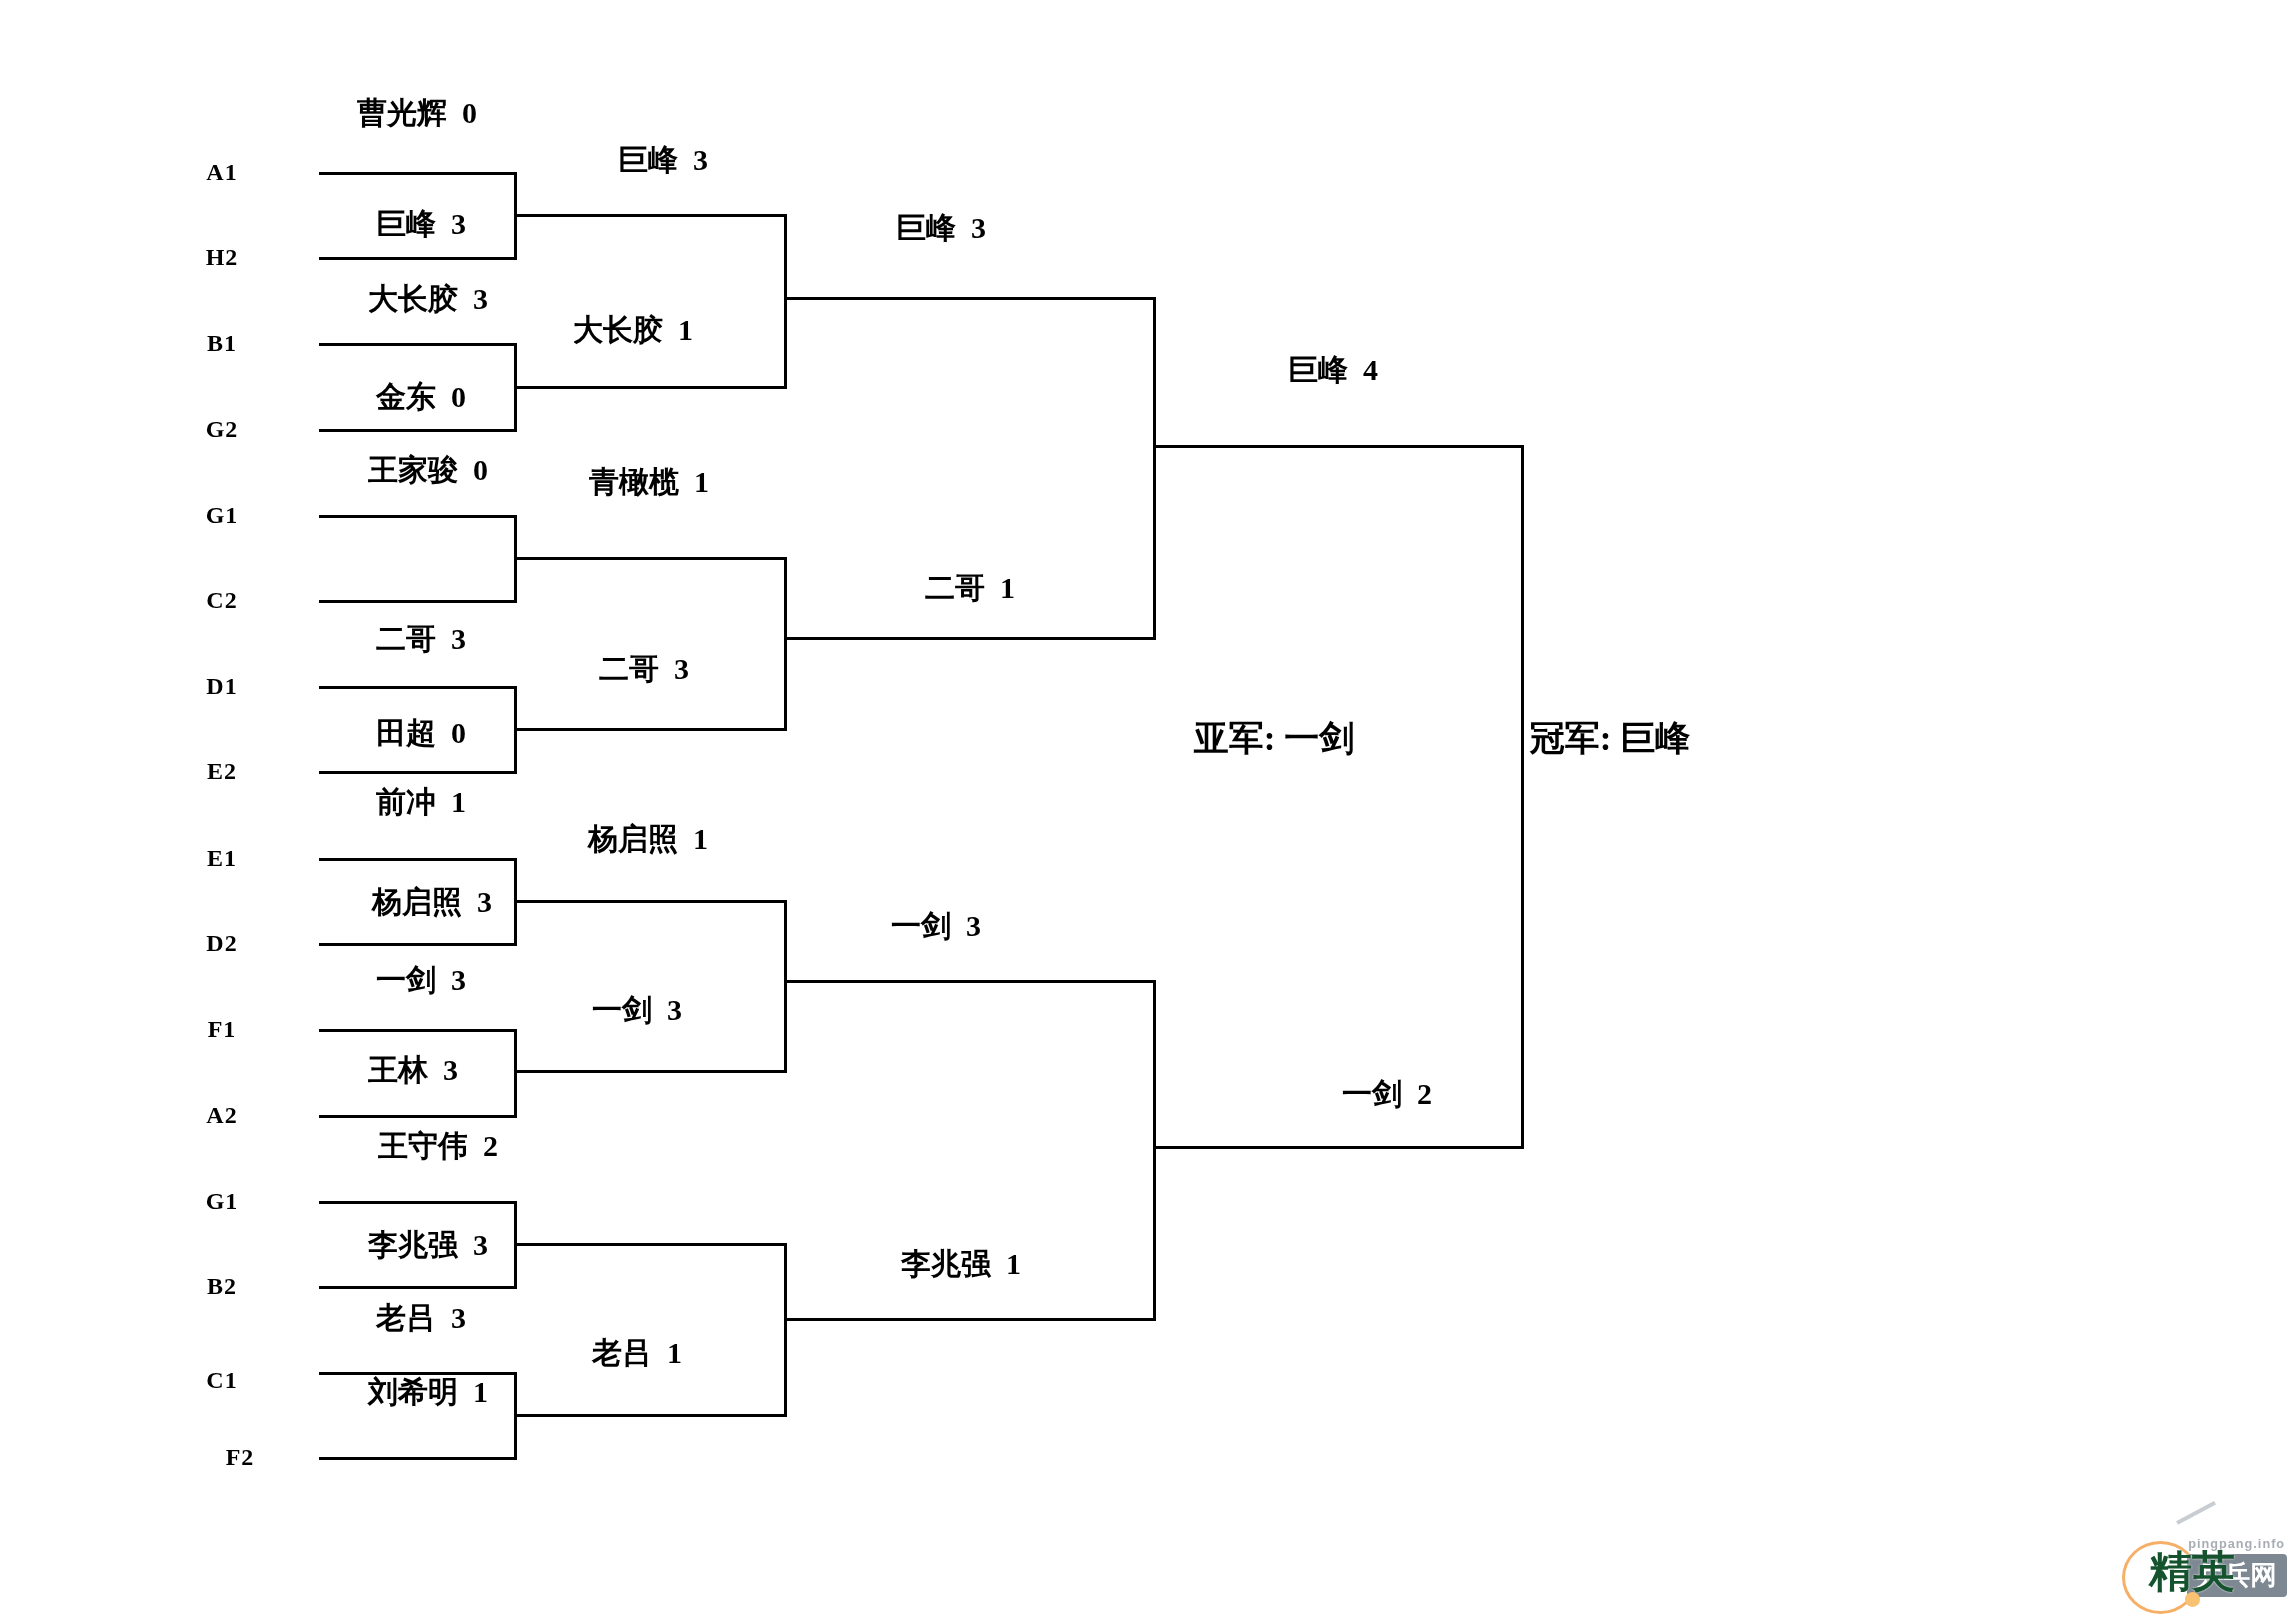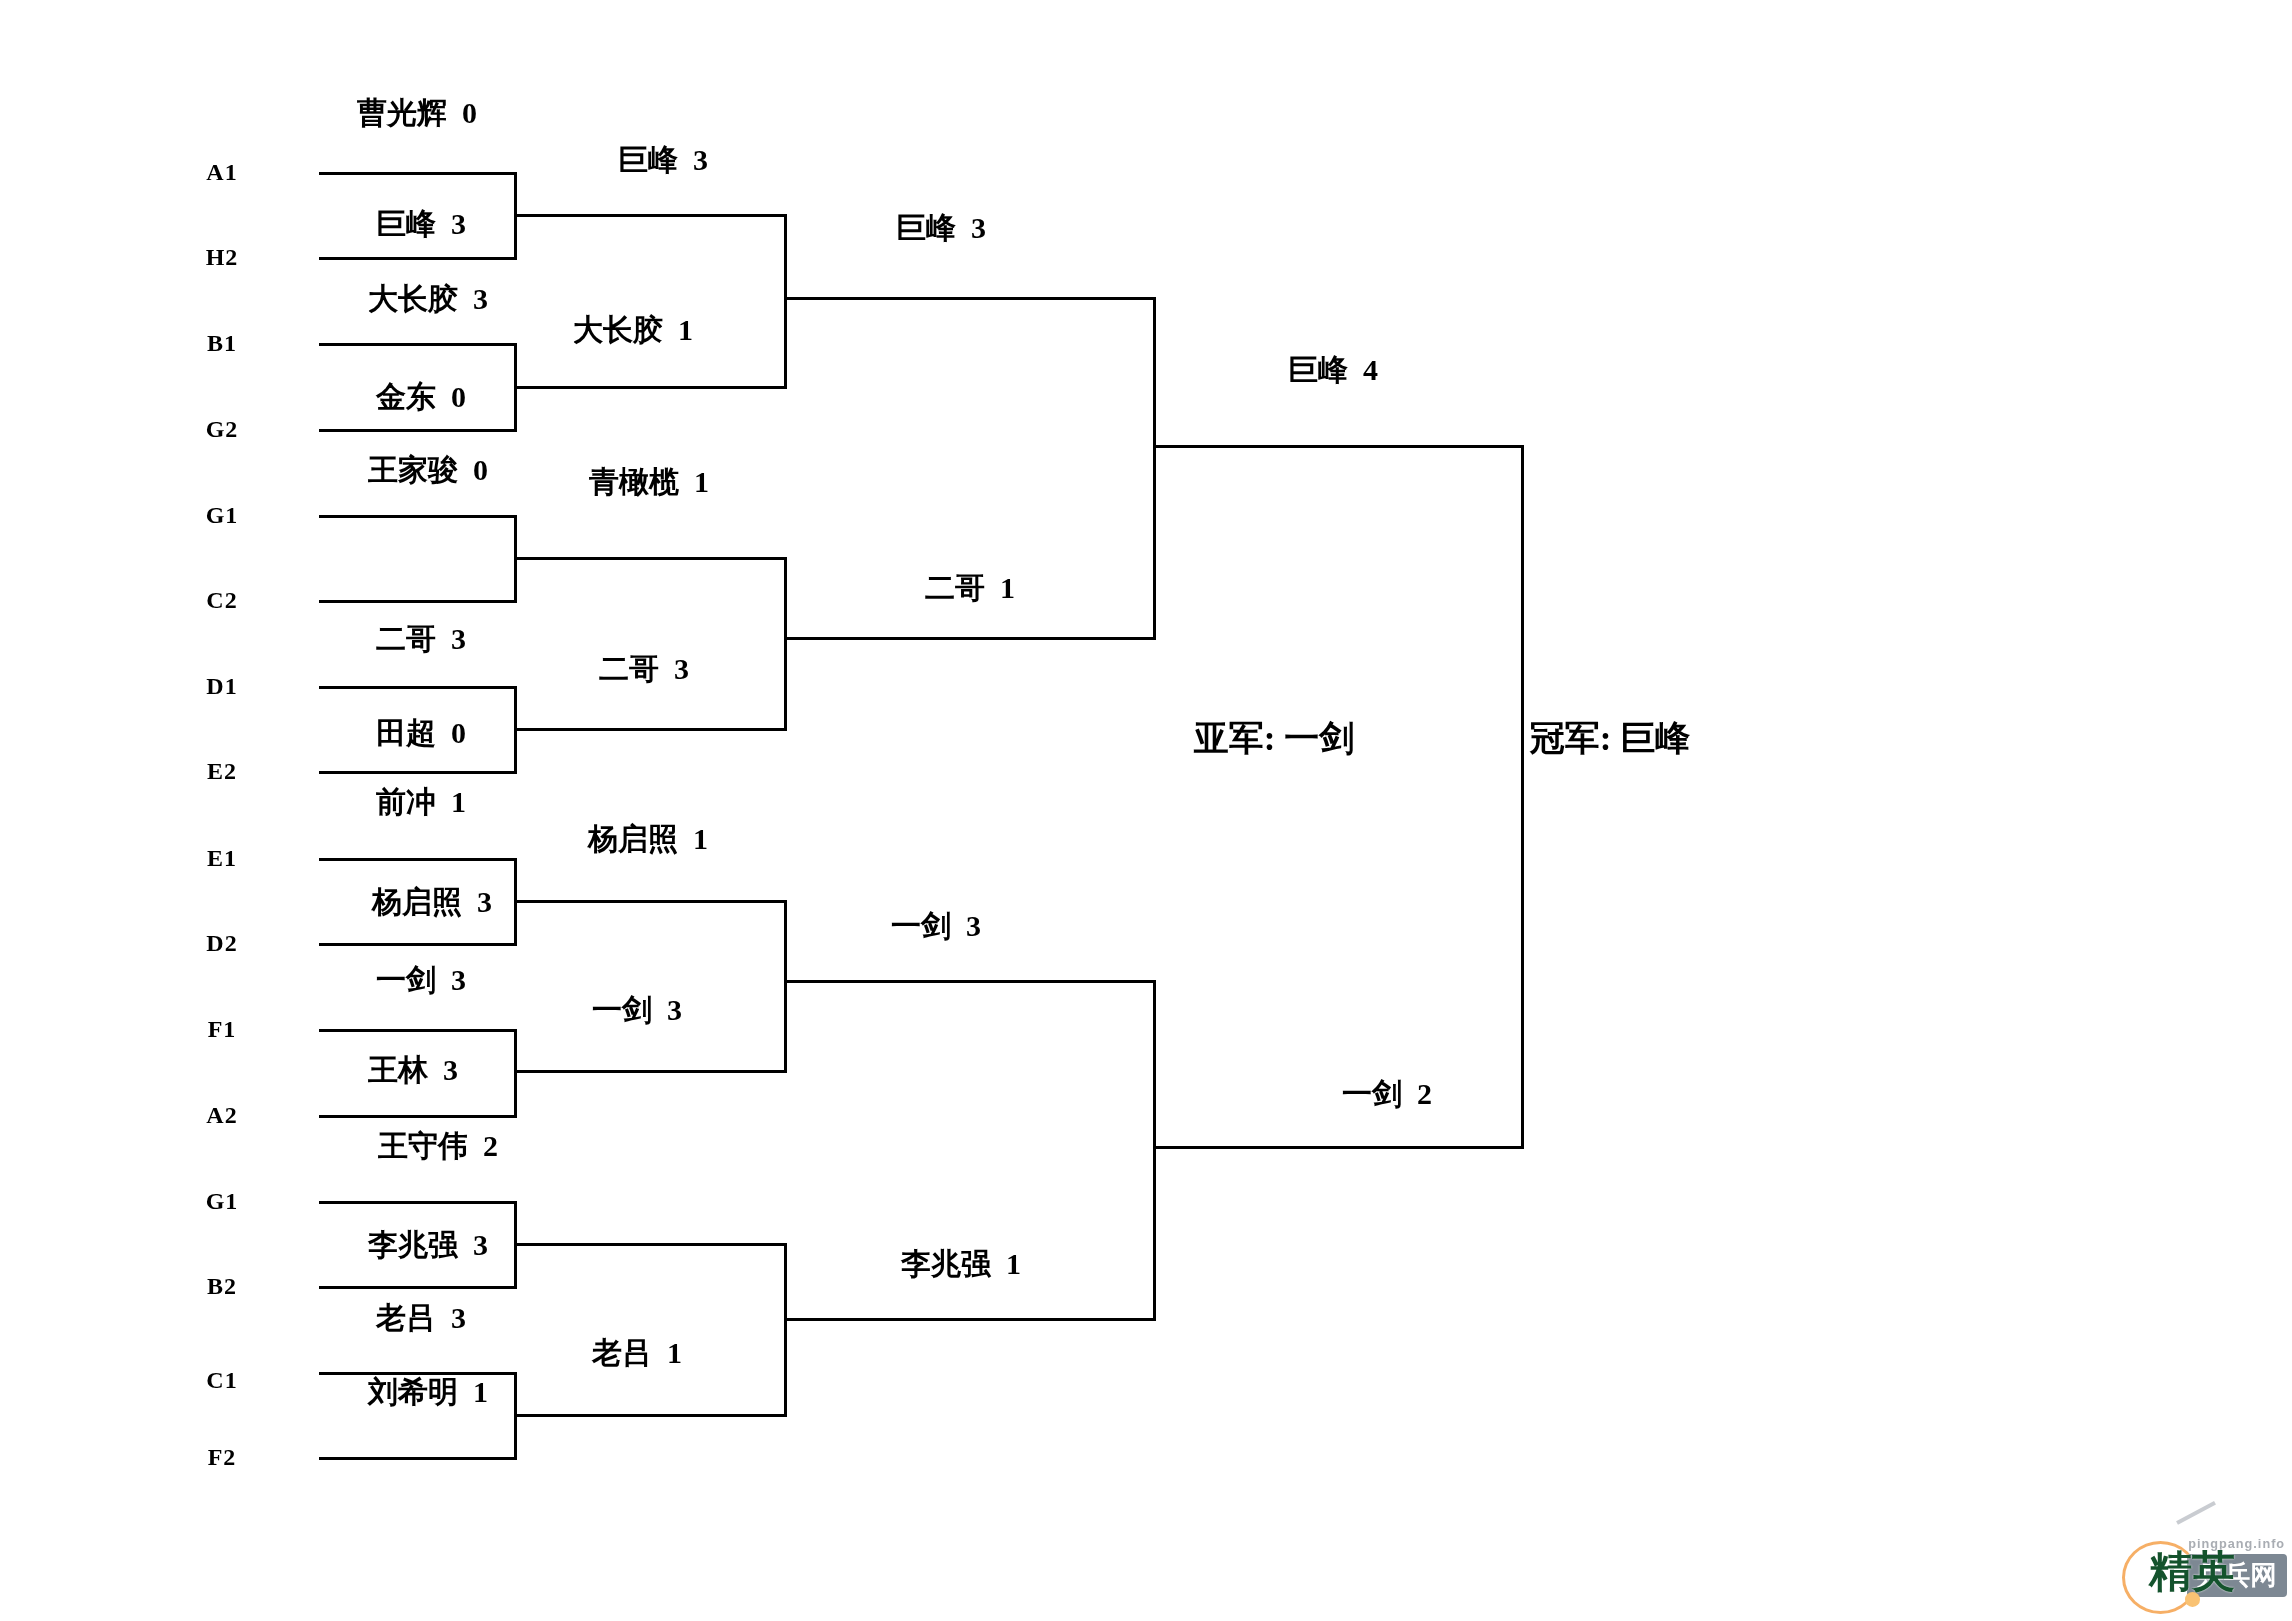--- a/index.html
+++ b/index.html
@@ -96,21 +96,21 @@
       <div class="h" style="left: 319px; top: 1201px; width: 195px;"></div>
       <div class="lbl seed" style="left: 222px; top: 1201px;">G1</div>
       <div class="lbl" style="left: 438px; top: 1146px;">王守伟  2</div>
       <div class="h" style="left: 319px; top: 1286px; width: 195px;"></div>
       <div class="lbl seed" style="left: 222px; top: 1286px;">B2</div>
       <div class="lbl" style="left: 428px; top: 1245px;">李兆强  3</div>
       <div class="h" style="left: 319px; top: 1372px; width: 195px;"></div>
       <div class="lbl seed" style="left: 222px; top: 1372px; margin-top: 8px;">C1</div>
       <div class="lbl" style="left: 421px; top: 1318px;">老吕  3</div>
       <div class="h" style="left: 319px; top: 1457px; width: 195px;"></div>
-      <div class="lbl seed" style="left: 222px; top: 1457px;">F2</div>
+      <div class="lbl seed" style="left: 240px; top: 1457px;">F2</div>
       <div class="lbl" style="left: 428px; top: 1392px;">刘希明  1</div>
       <div class="v" style="left: 514px; top: 172px; height: 88px;"></div>
       <div class="v" style="left: 514px; top: 343px; height: 89px;"></div>
       <div class="v" style="left: 514px; top: 515px; height: 88px;"></div>
       <div class="v" style="left: 514px; top: 686px; height: 88px;"></div>
       <div class="v" style="left: 514px; top: 858px; height: 88px;"></div>
       <div class="v" style="left: 514px; top: 1029px; height: 89px;"></div>
       <div class="v" style="left: 514px; top: 1201px; height: 88px;"></div>
       <div class="v" style="left: 514px; top: 1372px; height: 88px;"></div>
       <div class="h" style="left: 514px; top: 214px; width: 271px;"></div>

